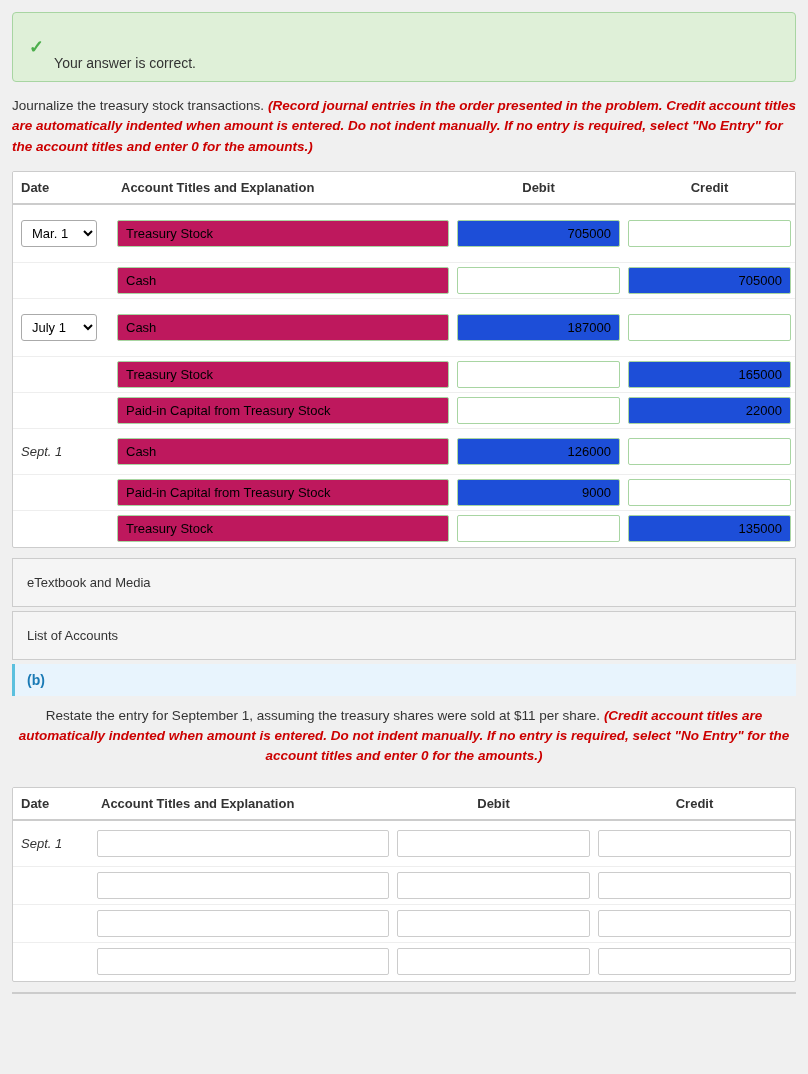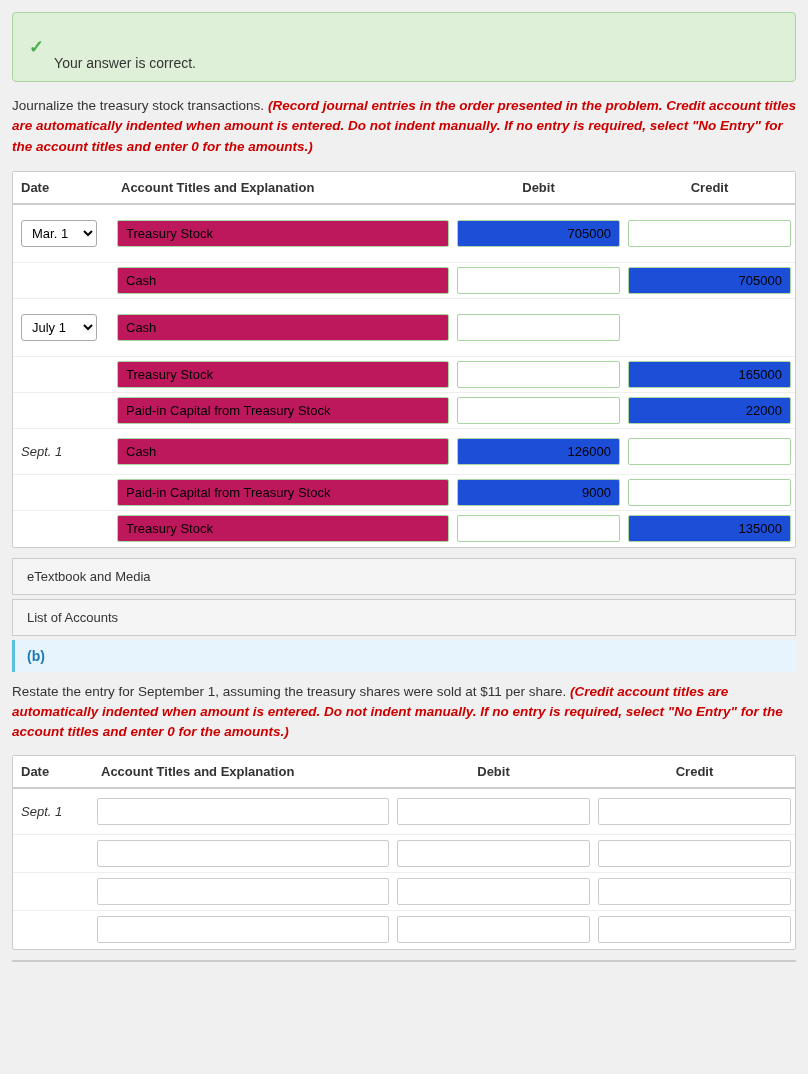--- a/index.html
+++ b/index.html
@@ -142,21 +142,21 @@
     .amount-input.empty {
       background: #fff;
     }
 
     .btn-link {
       display: block;
       width: 100%;
       background: #f5f5f5;
       border: 1px solid #ccc;
       text-align: left;
-      padding: 10px 14px;
+      padding: 16px 14px;
       font-size: 13px;
       cursor: pointer;
       color: #333;
       margin-bottom: 4px;
     }
 
     .attempts-text {
       text-align: right;
       font-size: 13px;
       color: #333;
@@ -169,22 +169,23 @@
       border-left: 3px solid #5bc0de;
       padding: 8px 12px;
       font-size: 14px;
       color: #1a7ab5;
       font-weight: bold;
       margin-bottom: 10px;
     }
 
     .restate-instruction {
       font-size: 13.5px;
-      margin-bottom: 12px;
+      margin-bottom: 20px;
       line-height: 1.5;
+      text-align: center;
     }
 
     .journal-table-b {
       background: #fff;
       border: 1px solid #ccc;
       border-radius: 2px;
       overflow: hidden;
     }
 
     .journal-header-b {
@@ -301,20 +302,23 @@
         <select class="date-select">
           <option>Mar. 1</option>
           <option selected="">July 1</option>
           <option>Sept. 1</option>
         </select>
       </div>
       <div class="account-cell">
         <input type="text" class="account-input" value="Cash" style="">
       </div>
       <div class="amount-cell">
+        <input type="text" class="amount-input" value="187000" style="">
+      </div>
+      <div class="amount-cell">
         <input type="text" class="amount-input empty" value="" style="">
       </div>
     </div>
 
     <div class="journal-row">
       <div class="date-cell"></div>
       <div class="account-cell">
         <input type="text" class="account-input" value="Treasury Stock" style="">
       </div>
       <div class="amount-cell">

